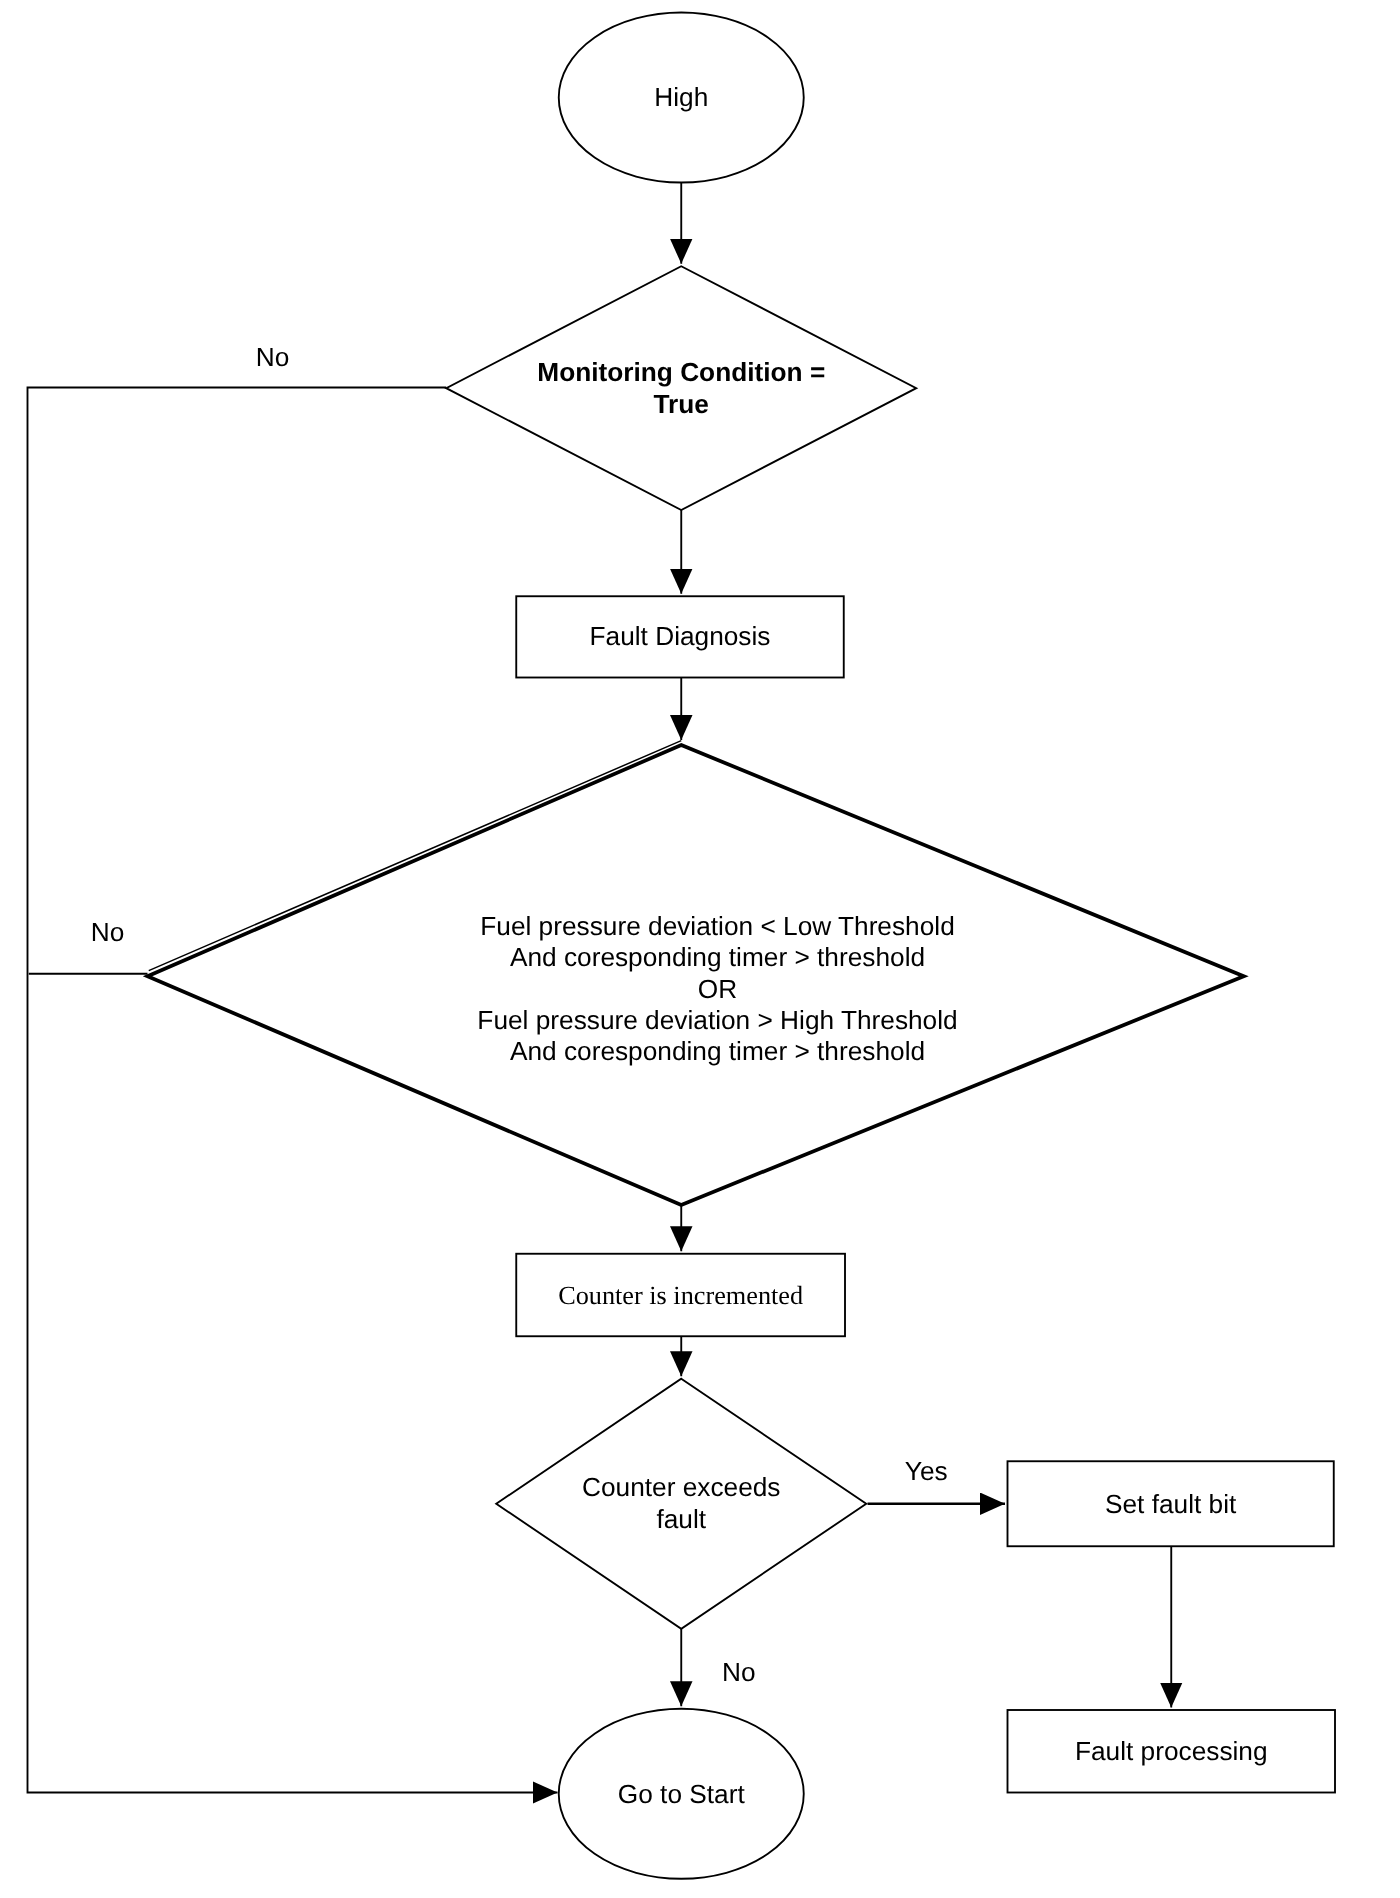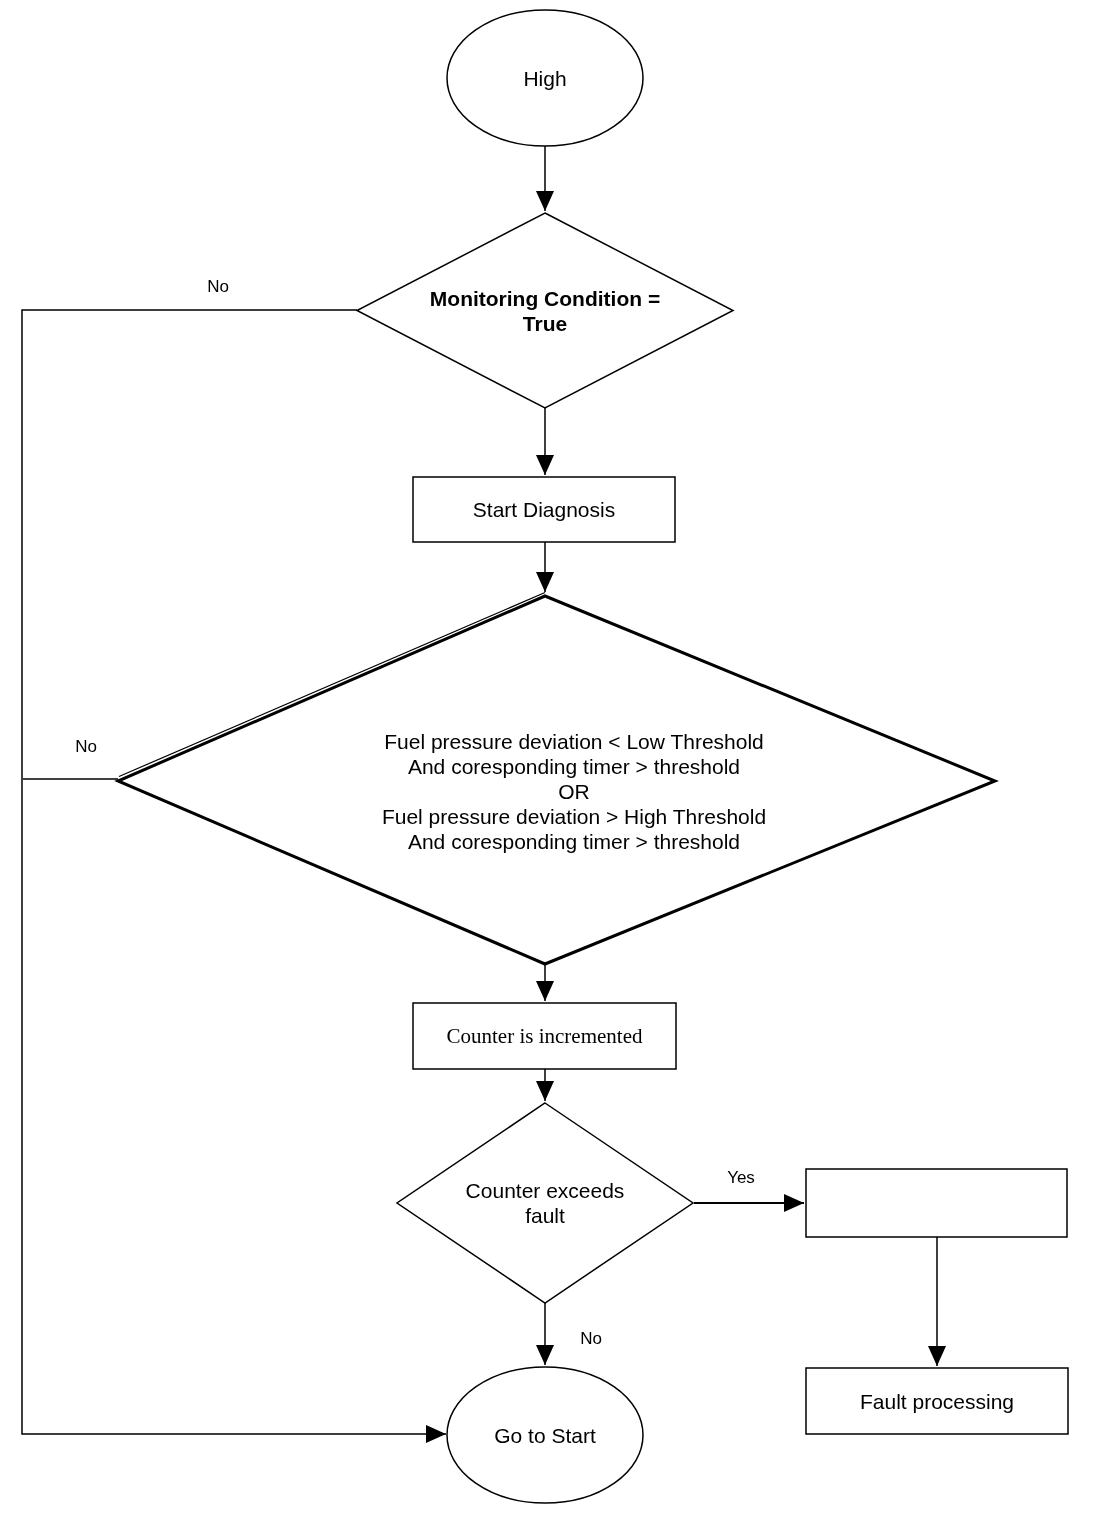--- a/index.html
+++ b/index.html
@@ -31,21 +31,21 @@
     font-size: 21px;
     line-height: 25px;
     color: #000000;
   }
   .edge-lbl {
     position: absolute;
     display: flex;
     align-items: center;
     justify-content: center;
     text-align: center;
-    font-size: 17px;
+    font-size: 21px;
     line-height: 25px;
     color: #000000;
   }
 </style>
 </head>
 <body>
 
 <div class="canvas">
 
   <svg width="1120" height="1518" viewBox="0 0 1120 1518">
@@ -94,33 +94,34 @@
     <line x1="545" y1="1303" x2="545" y2="1365" stroke="#000000" stroke-width="1.5" marker-end="url(#arr)"></line>
 
     <ellipse cx="545" cy="1435" rx="98" ry="68" fill="none" stroke="#000000" stroke-width="1.5"></ellipse>
   </svg>
 
   <div class="lbl" style="left:447px; top:10px; width:196px; height:136px;">High</div>
 
   <div class="lbl" style="left:357px; top:213px; width:376px; height:195px;font-weight:bold;">Monitoring Condition =
 True</div>
 
-  <div class="lbl" style="left:413px; top:477px; width:262px; height:65px;">Start Diagnosis</div>
+  <div class="lbl" style="left:413px; top:477px; width:262px; height:65px;">Fault Diagnosis</div>
 
   <div class="lbl" style="left:136px; top:606px; width:876px; height:370px;">Fuel pressure deviation &lt; Low Threshold
 And coresponding timer &gt; threshold
 OR
 Fuel pressure deviation &gt; High Threshold
 And coresponding timer &gt; threshold</div>
 
   <div class="lbl" style="left:413px; top:1003px; width:263px; height:66px;font-family:Liberation Serif, serif;">Counter is incremented</div>
 
   <div class="lbl" style="left:397px; top:1103px; width:296px; height:200px;">Counter exceeds
 fault</div>
 
+  <div class="lbl" style="left:806px; top:1169px; width:261px; height:68px;">Set fault bit</div>
 
   <div class="lbl" style="left:447px; top:1367px; width:196px; height:136px;">Go to Start</div>
 
   <div class="lbl" style="left:806px; top:1368px; width:262px; height:66px;">Fault processing</div>
 
   <div class="edge-lbl" style="left:178px; top:272px; width:80px; height:28px;">No</div>
 
   <div class="edge-lbl" style="left:46px; top:732px; width:80px; height:28px;">No</div>
 
   <div class="edge-lbl" style="left:701px; top:1163px; width:80px; height:28px;">Yes</div>

